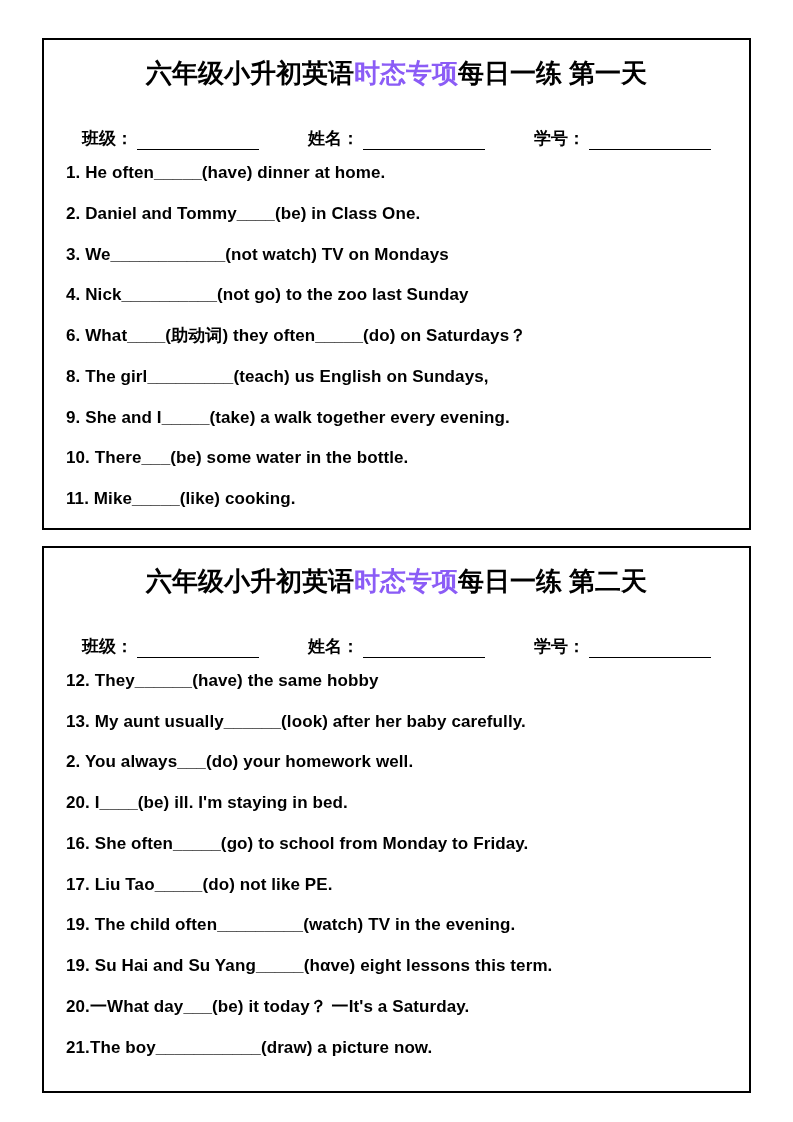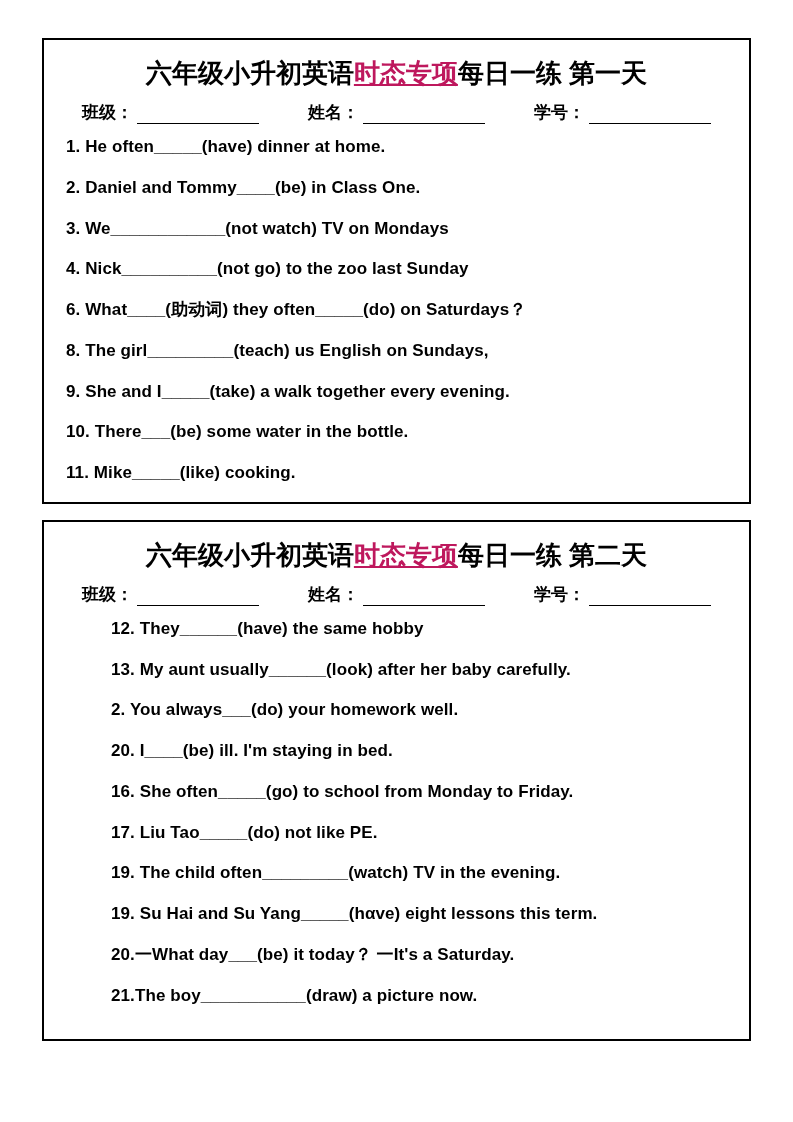--- a/index.html
+++ b/index.html
@@ -32,35 +32,35 @@
   .sheet-title {
     text-align: center;
     font-size: 26px;
     font-weight: bold;
     letter-spacing: 0px;
     line-height: 1.35;
     margin: 6px 0 4px 0;
     white-space: nowrap;
   }
   .sheet-title .hl {
-    color: #be185d;
-    text-decoration: underline;
+    color: #8b5cf6;
   }
   .info-row {
     display: flex;
     justify-content: space-between;
     align-items: flex-end;
     padding: 6px 22px 2px 22px;
     font-size: 17px;
     font-weight: bold;
   }
   .info-item {
     display: flex;
     align-items: flex-end;
     white-space: nowrap;
+    margin-top: 26px;
   }
   .info-label {
     font-size: 17px;
     font-weight: bold;
   }
   .blank-line {
     display: inline-block;
     width: 122px;
     border-bottom: 1.6px solid #000000;
     height: 14px;
@@ -76,21 +76,20 @@
     line-height: 1.28;
     margin: 0 0 19px 0;
     white-space: nowrap;
     letter-spacing: 0.1px;
   }
   .q-item:last-child {
     margin-bottom: 4px;
   }
   .sheet-2 .q-item {
     margin-bottom: 19px;
-    margin-left: 45px;
   }
 </style>
 </head>
 <body>
 
 <div class="page">
 
   <div class="sheet sheet-1">
     <div class="sheet-title">
       <span>六年级小升初英语</span><span class="hl">时态专项</span><span>每日一练 第一天</span>

